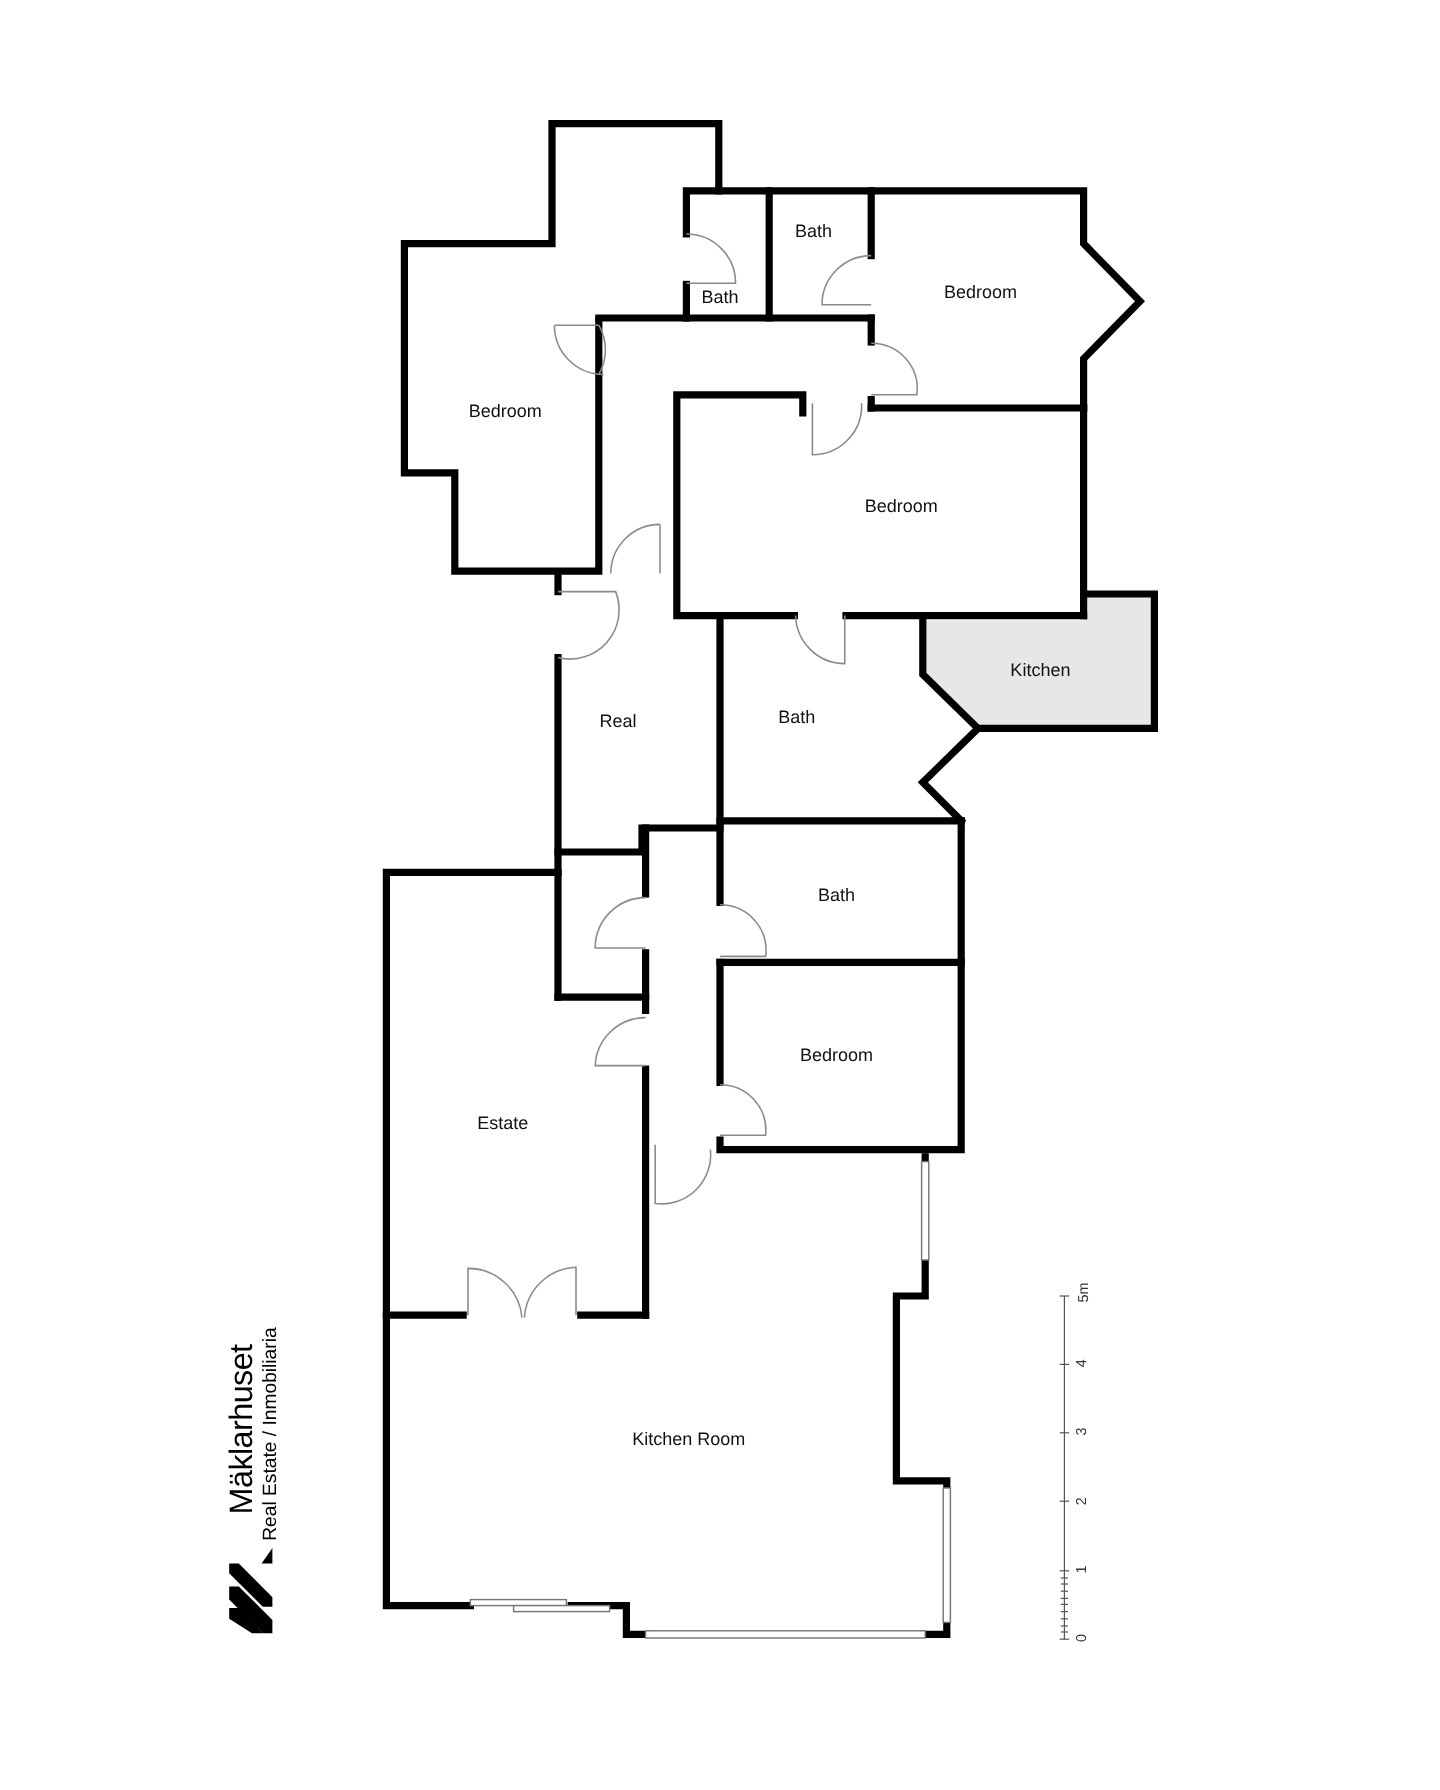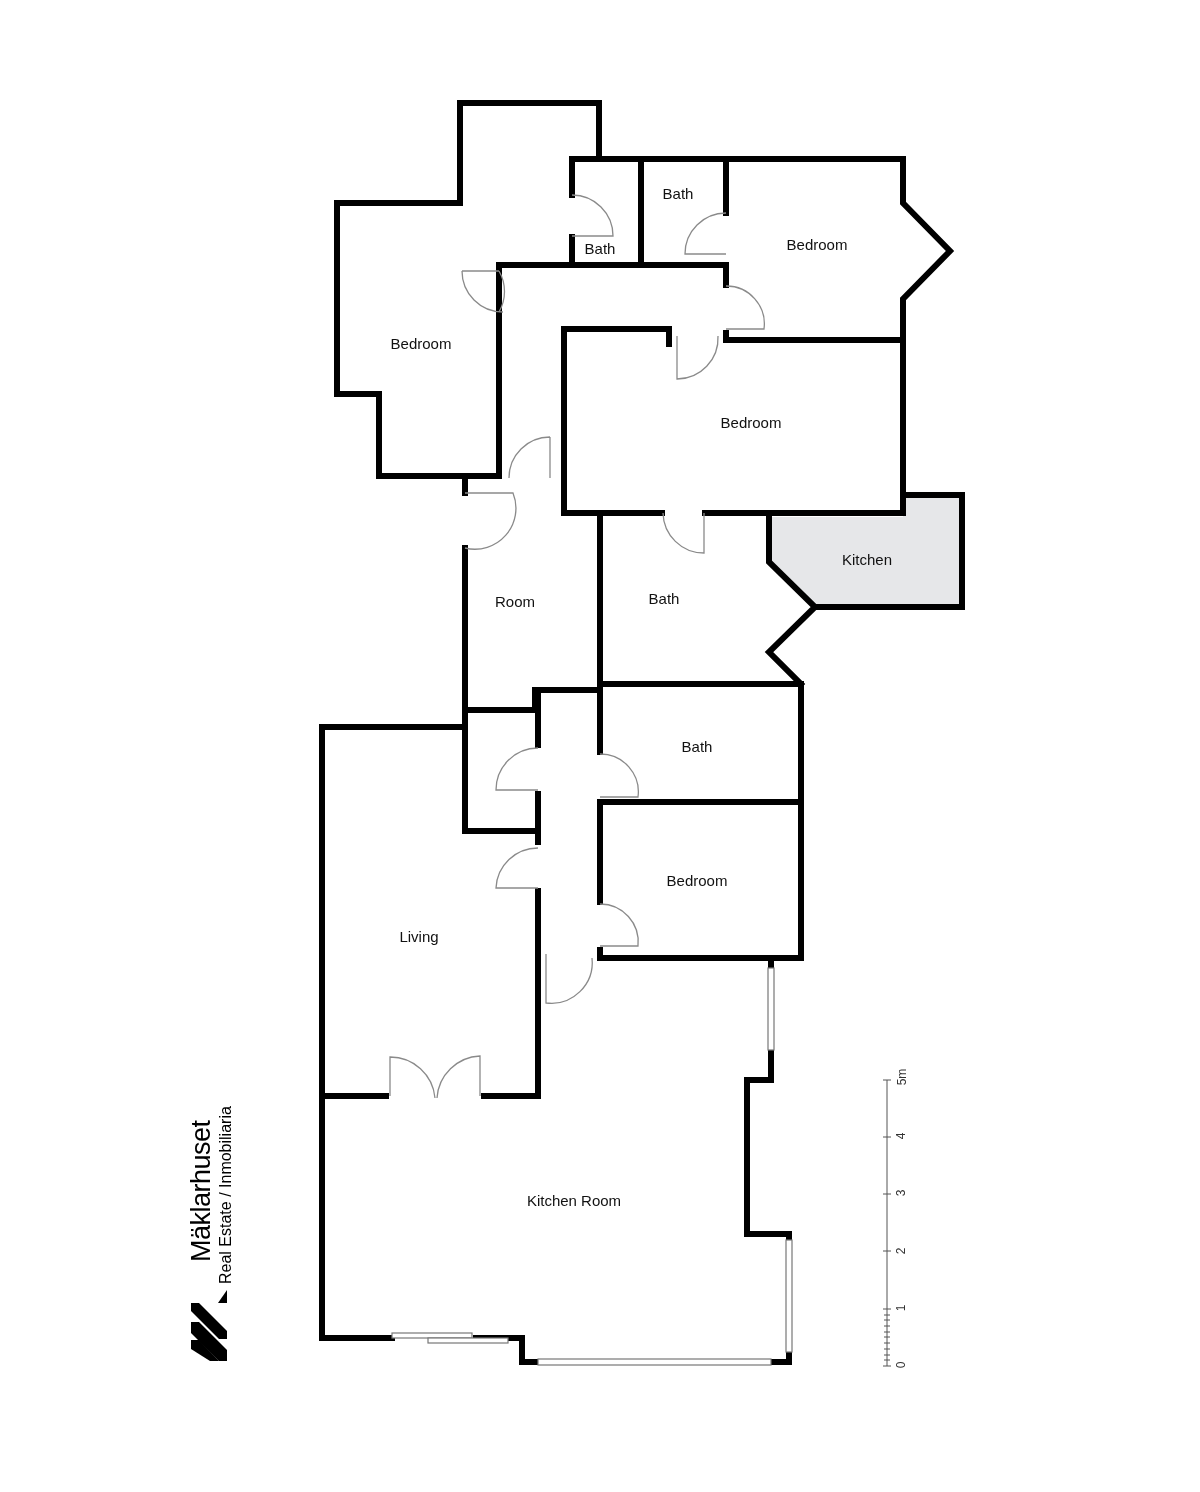--- a/index.html
+++ b/index.html
@@ -117,25 +117,25 @@
   </g>
 </svg>
 
 <div>
   <div class="label" style="left:421px;top:343px">Bedroom</div>
   <div class="label" style="left:678px;top:193px">Bath</div>
   <div class="label" style="left:600px;top:248px">Bath</div>
   <div class="label" style="left:817px;top:244px">Bedroom</div>
   <div class="label" style="left:751px;top:422px">Bedroom</div>
   <div class="label" style="left:867px;top:559px">Kitchen</div>
-  <div class="label" style="left:515px;top:601px">Room</div>
+  <div class="label" style="left:515px;top:601px">Real</div>
   <div class="label" style="left:664px;top:598px">Bath</div>
   <div class="label" style="left:697px;top:746px">Bath</div>
   <div class="label" style="left:697px;top:880px">Bedroom</div>
-  <div class="label" style="left:419px;top:936px">Living</div>
+  <div class="label" style="left:419px;top:936px">Estate</div>
   <div class="label" style="left:574px;top:1200px">Kitchen Room</div>
 </div>
 
 <div class="logo-text brand">Mäklarhuset</div>
 <div class="logo-text tag">Real Estate / Inmobiliaria</div>
 
 <div>
   <div class="scale-label" style="left:898px;top:1358px">0</div>
   <div class="scale-label" style="left:898px;top:1301px">1</div>
   <div class="scale-label" style="left:898px;top:1244px">2</div>

